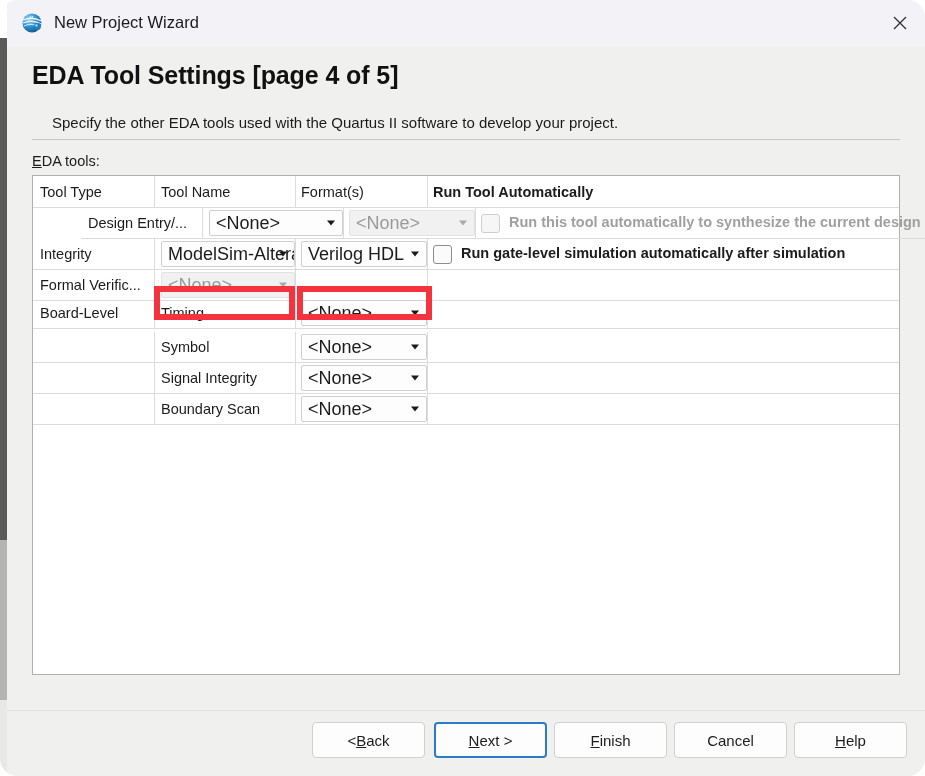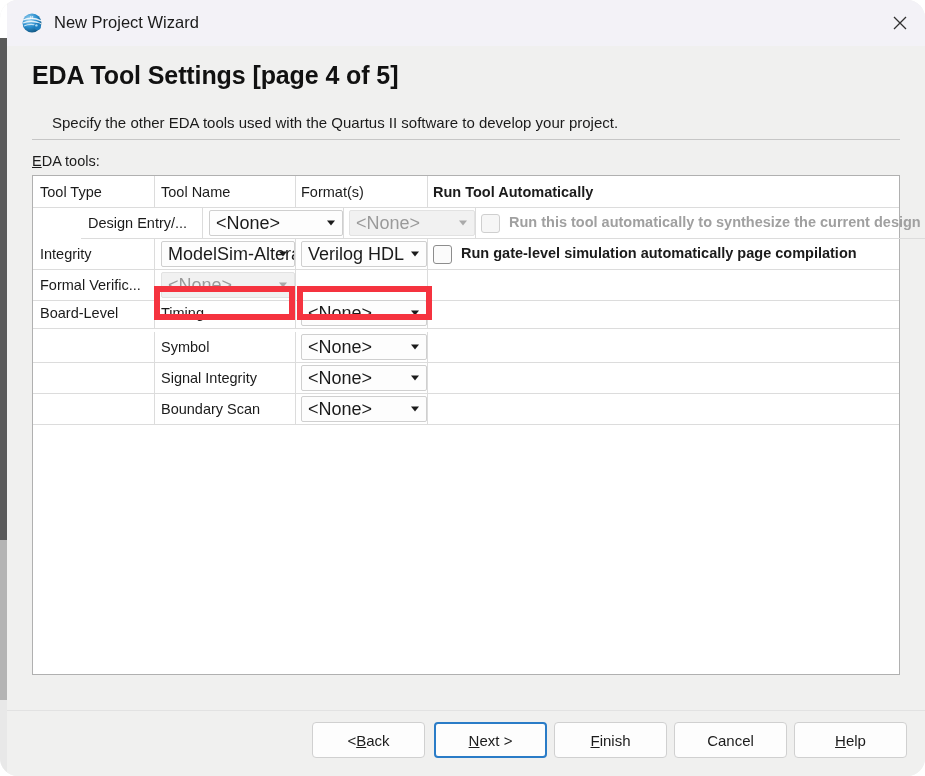--- a/index.html
+++ b/index.html
@@ -323,21 +323,21 @@
           </div>
           <div class="cell c-fmt">
             <div class="combo combo-fmt">
               <span class="label">Verilog HDL</span>
               <span class="arrow"></span>
             </div>
           </div>
           <div class="cell c-run">
             <div class="chk-wrap">
               <div class="chkbox"></div>
-              <span class="chk-label">Run gate-level simulation automatically page compilation</span>
+              <span class="chk-label">Run gate-level simulation automatically after simulation</span>
             </div>
           </div>
         </div>
         <div class="trow" style="top: 94px; height: 31px;">
           <div class="cell c-type">Formal Verific...</div>
           <div class="cell c-name">
             <div class="combo combo-name disabled">
               <span class="label">&lt;None&gt;</span>
               <span class="arrow"></span>
             </div>

